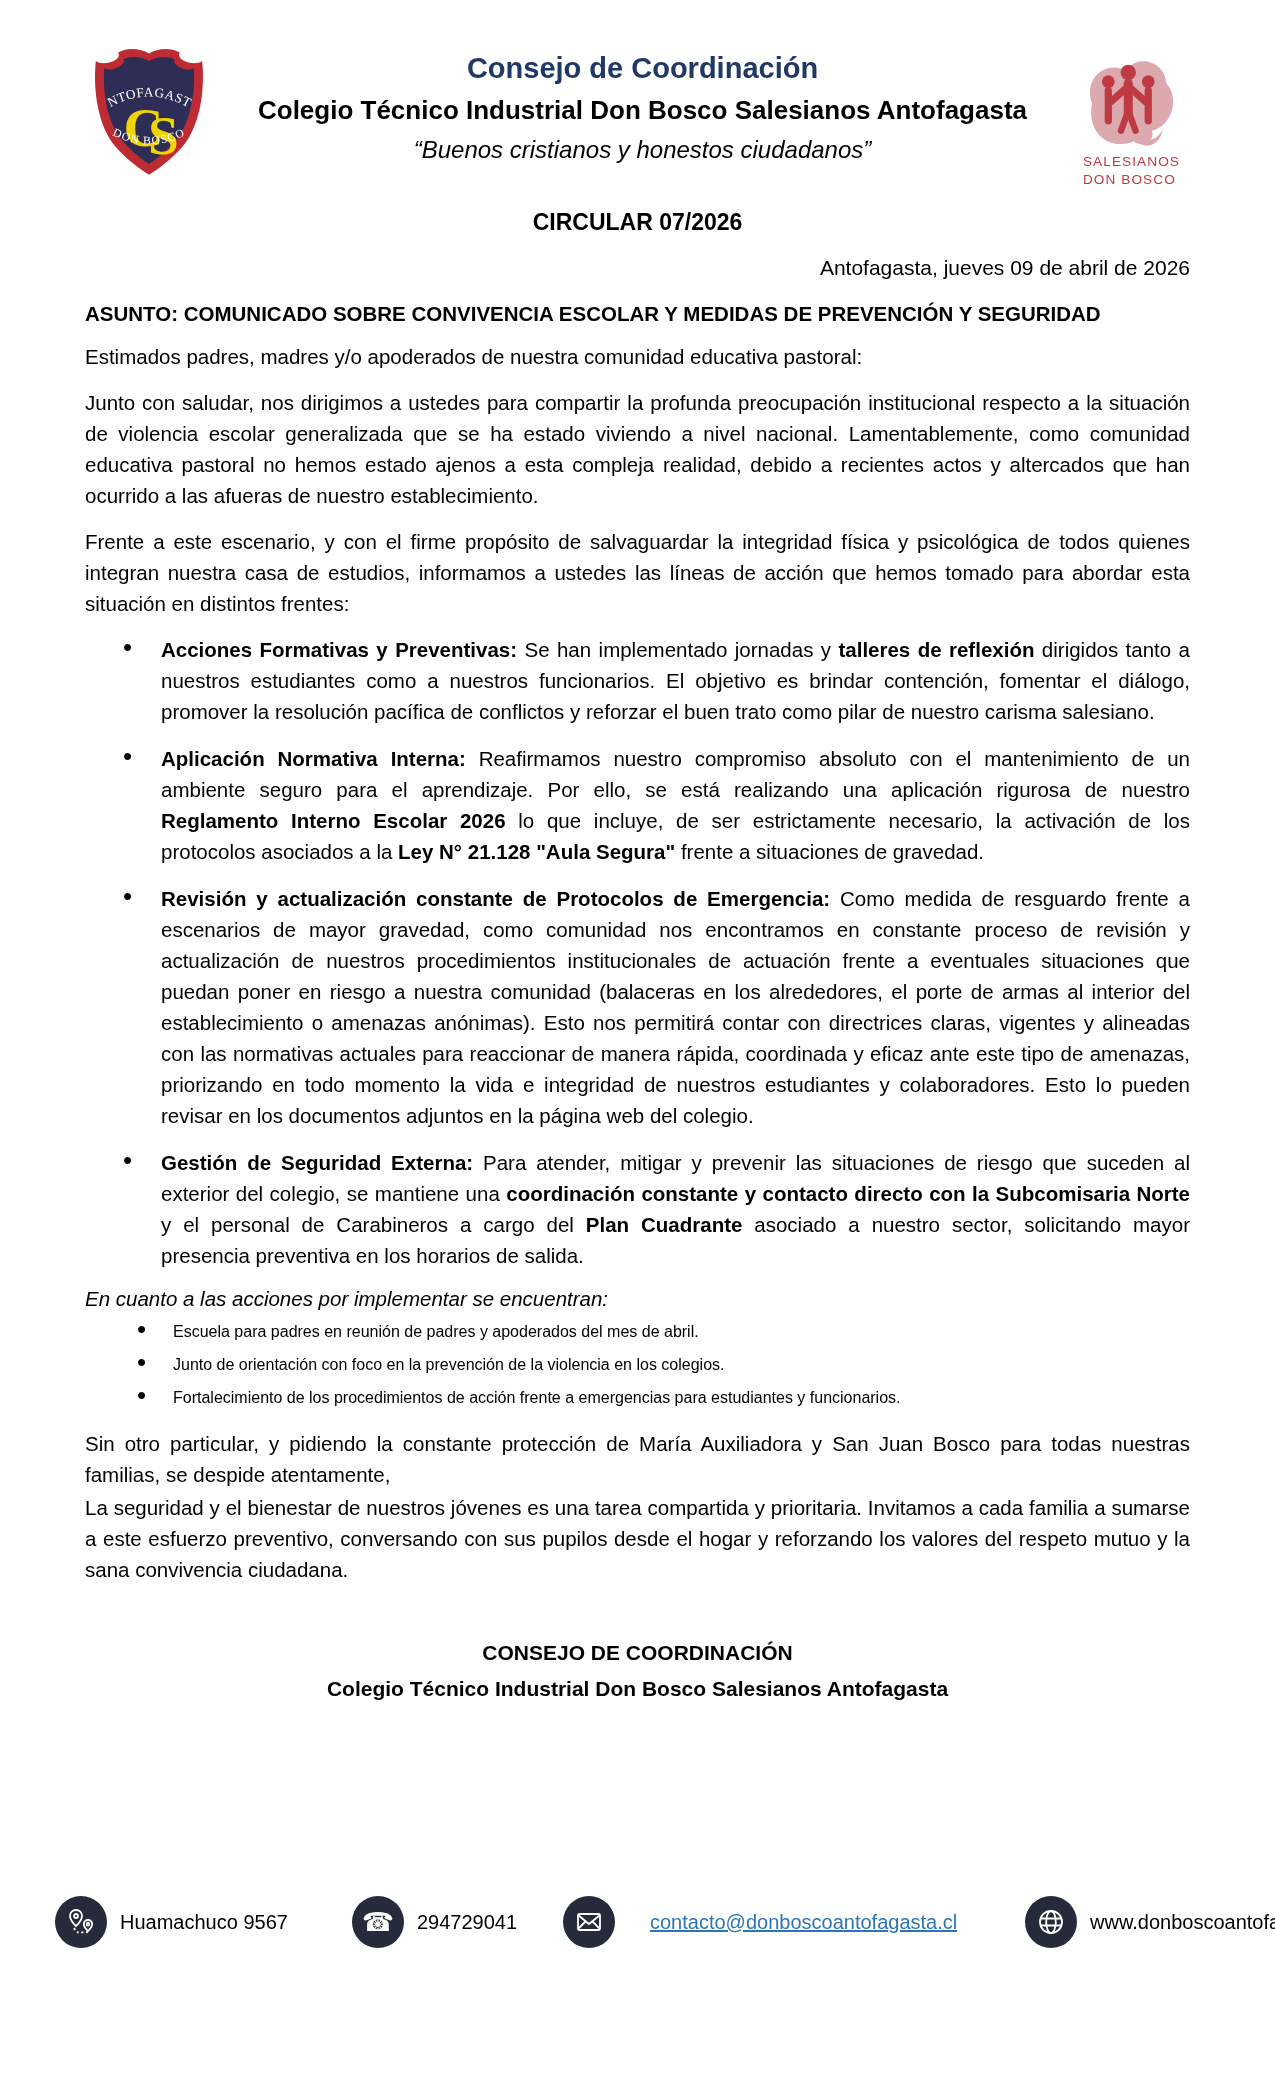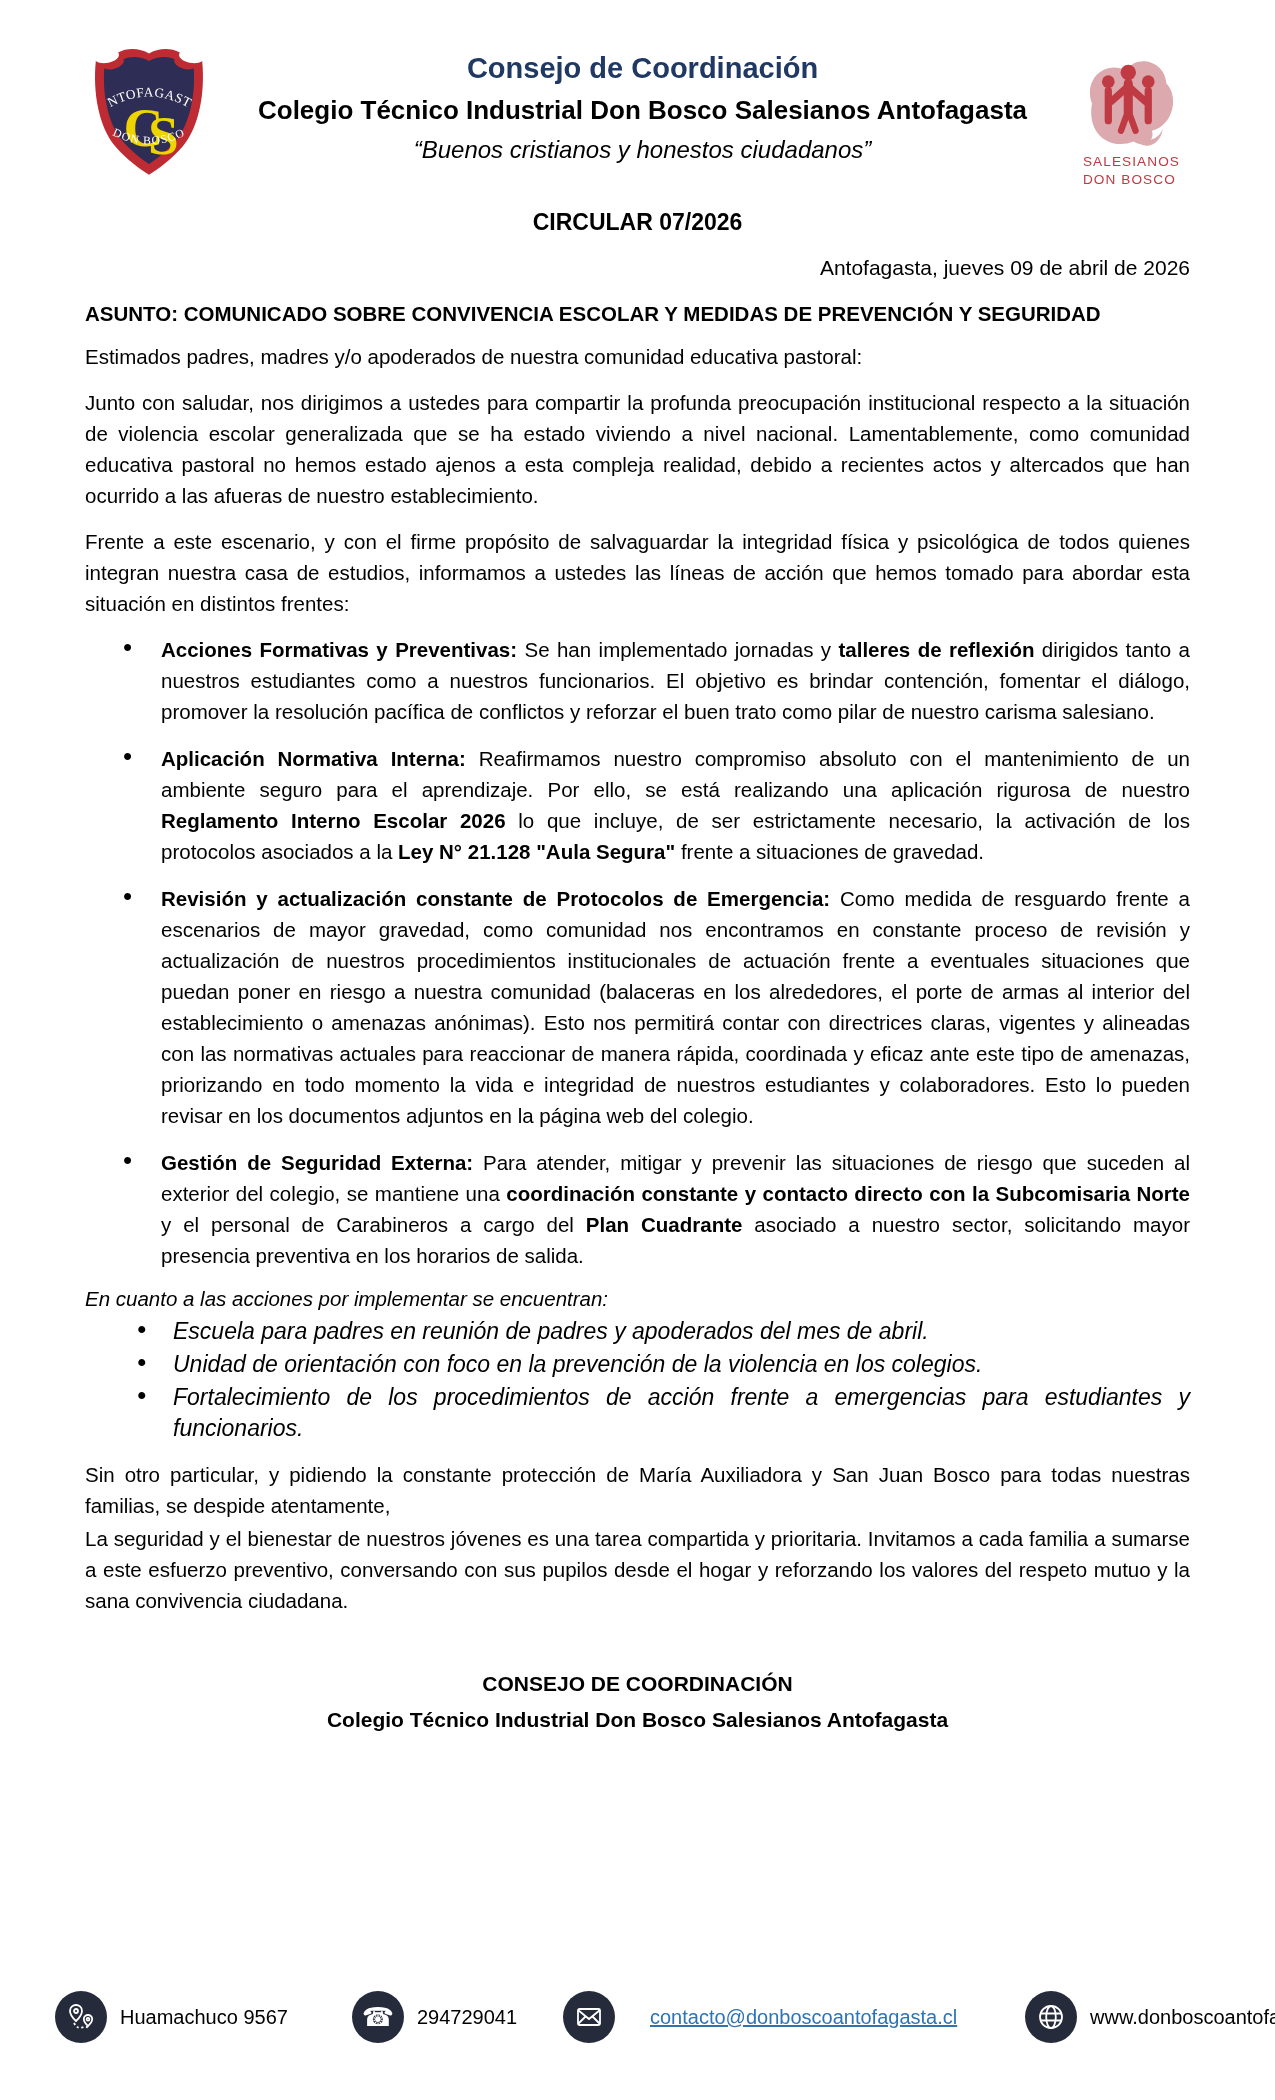--- a/index.html
+++ b/index.html
@@ -37,35 +37,34 @@
     margin-bottom:16px;
   }
   ul.actions li:last-child{margin-bottom:0;}
   ul.actions li::before{
     content:"\2022";position:absolute;left:2px;top:-2px;
     font-size:26px;
   }
   ul.subactions{list-style:none;margin:2px 0 0 0;padding:0 0 0 50px;}
   ul.subactions li{
     position:relative;padding-left:38px;
-    font-size:23px;line-height:31px;text-align:justify;
+    font-size:16px;line-height:31px;text-align:justify;
     margin-bottom:2px;
-    font-style:italic;
   }
   ul.subactions li::before{
     content:"\2022";position:absolute;left:2px;top:-2px;
     font-size:26px;
   }
   .closing{margin-top:28px;}
   .sig-block{text-align:center;margin-top:56px;}
   .sig-line1{font-weight:bold;font-size:21px;}
   .sig-line2{font-weight:bold;font-size:21px;margin-top:12px;}
 
   
-  .footer{position:absolute;left:0;top:1990px;width:1275px;height:70px;}
+  .footer{position:absolute;left:0;top:1895px;width:1275px;height:70px;}
   .footer-item{position:absolute;display:flex;align-items:center;gap:13px;height:54px;}
   .fi-1{left:55px;} .fi-2{left:352px;} .fi-3{left:563px;gap:35px;} .fi-4{left:1025px;}
   .icon-circle{
     width:52px;height:52px;border-radius:50%;
     background:#252B3B;color:#fff;
     display:flex;align-items:center;justify-content:center;
     flex:0 0 auto;
   }
   .icon-circle .glyph{font-size:26px;line-height:1;}
   .footer-text{font-size:20px;color:#000;}
@@ -136,21 +135,21 @@
       <li><b>Acciones Formativas y Preventivas: </b><span>Se han implementado jornadas y </span><b>talleres de reflexión</b><span> dirigidos tanto a nuestros estudiantes como a nuestros funcionarios. El objetivo es brindar contención, fomentar el diálogo, promover la resolución pacífica de conflictos y reforzar el buen trato como pilar de nuestro carisma salesiano.</span></li>
       <li><b>Aplicación Normativa Interna: </b><span>Reafirmamos nuestro compromiso absoluto con el mantenimiento de un ambiente seguro para el aprendizaje. Por ello, se está realizando una aplicación rigurosa de nuestro </span><b>Reglamento Interno Escolar 2026</b><span> lo que incluye, de ser estrictamente necesario, la activación de los protocolos asociados a la </span><b>Ley N° 21.128 "Aula Segura"</b><span> frente a situaciones de gravedad.</span></li>
       <li><b>Revisión y actualización constante de Protocolos de Emergencia: </b><span>Como medida de resguardo frente a escenarios de mayor gravedad, como comunidad nos encontramos en constante proceso de revisión y actualización de nuestros procedimientos institucionales de actuación frente a eventuales situaciones que puedan poner en riesgo a nuestra comunidad (balaceras en los alrededores, el porte de armas al interior del establecimiento o amenazas anónimas). Esto nos permitirá contar con directrices claras, vigentes y alineadas con las normativas actuales para reaccionar de manera rápida, coordinada y eficaz ante este tipo de amenazas, priorizando en todo momento la vida e integridad de nuestros estudiantes y colaboradores. Esto lo pueden revisar en los documentos adjuntos en la página web del colegio.</span></li>
       <li><b>Gestión de Seguridad Externa: </b><span>Para atender, mitigar y prevenir las situaciones de riesgo que suceden al exterior del colegio, se mantiene una </span><b>coordinación constante y contacto directo con la Subcomisaria Norte</b><span> y el personal de Carabineros a cargo del </span><b>Plan Cuadrante</b><span> asociado a nuestro sector, solicitando mayor presencia preventiva en los horarios de salida.</span></li>
     </ul>
 
     <p class="body nojust" style="margin-top:12px;font-style:italic;">En cuanto a las acciones por implementar se encuentran:</p>
 
     <ul class="subactions">
       <li>Escuela para padres en reunión de padres y apoderados del mes de abril.</li>
-      <li>Unidad de orientación con foco en la prevención de la violencia en los colegios.</li>
+      <li>Junto de orientación con foco en la prevención de la violencia en los colegios.</li>
       <li>Fortalecimiento de los procedimientos de acción frente a emergencias para estudiantes y funcionarios.</li>
     </ul>
 
     <p class="body closing">Sin otro particular, y pidiendo la constante protección de María Auxiliadora y San Juan Bosco para todas nuestras familias, se despide atentamente,</p>
     <p class="body" style="margin-top:2px;">La seguridad y el bienestar de nuestros jóvenes es una tarea compartida y prioritaria. Invitamos a cada familia a sumarse a este esfuerzo preventivo, conversando con sus pupilos desde el hogar y reforzando los valores del respeto mutuo y la sana convivencia ciudadana.</p>
 
     <div class="sig-block">
       <div class="sig-line1">CONSEJO DE COORDINACIÓN</div>
       <div class="sig-line2">Colegio Técnico Industrial Don Bosco Salesianos Antofagasta</div>
     </div>

